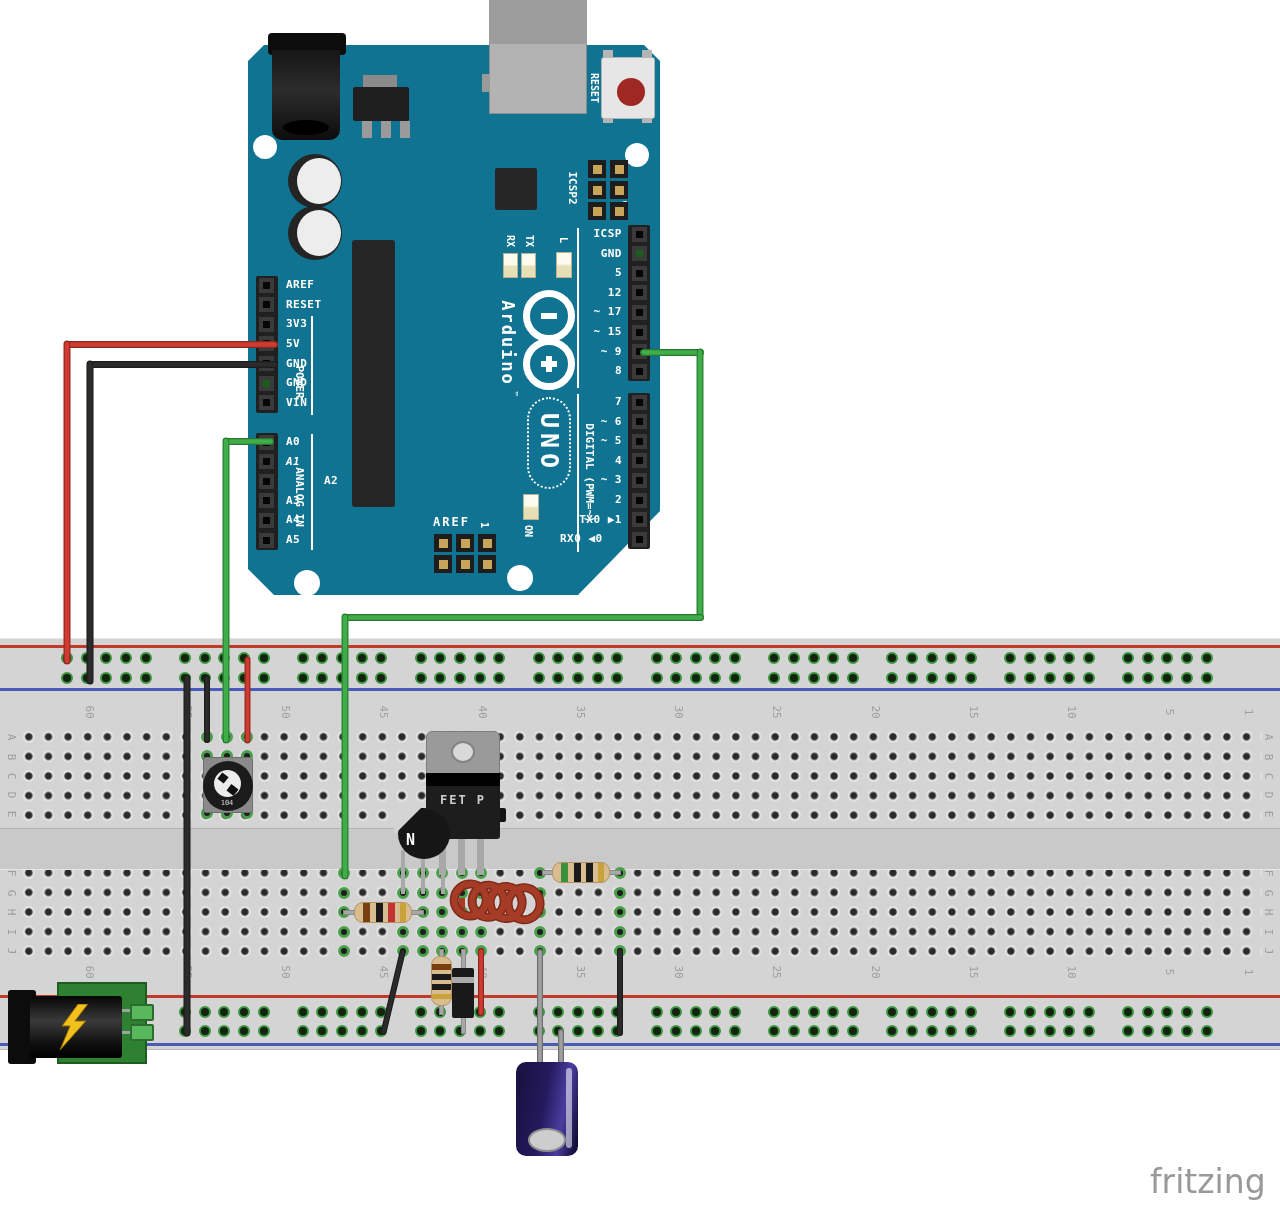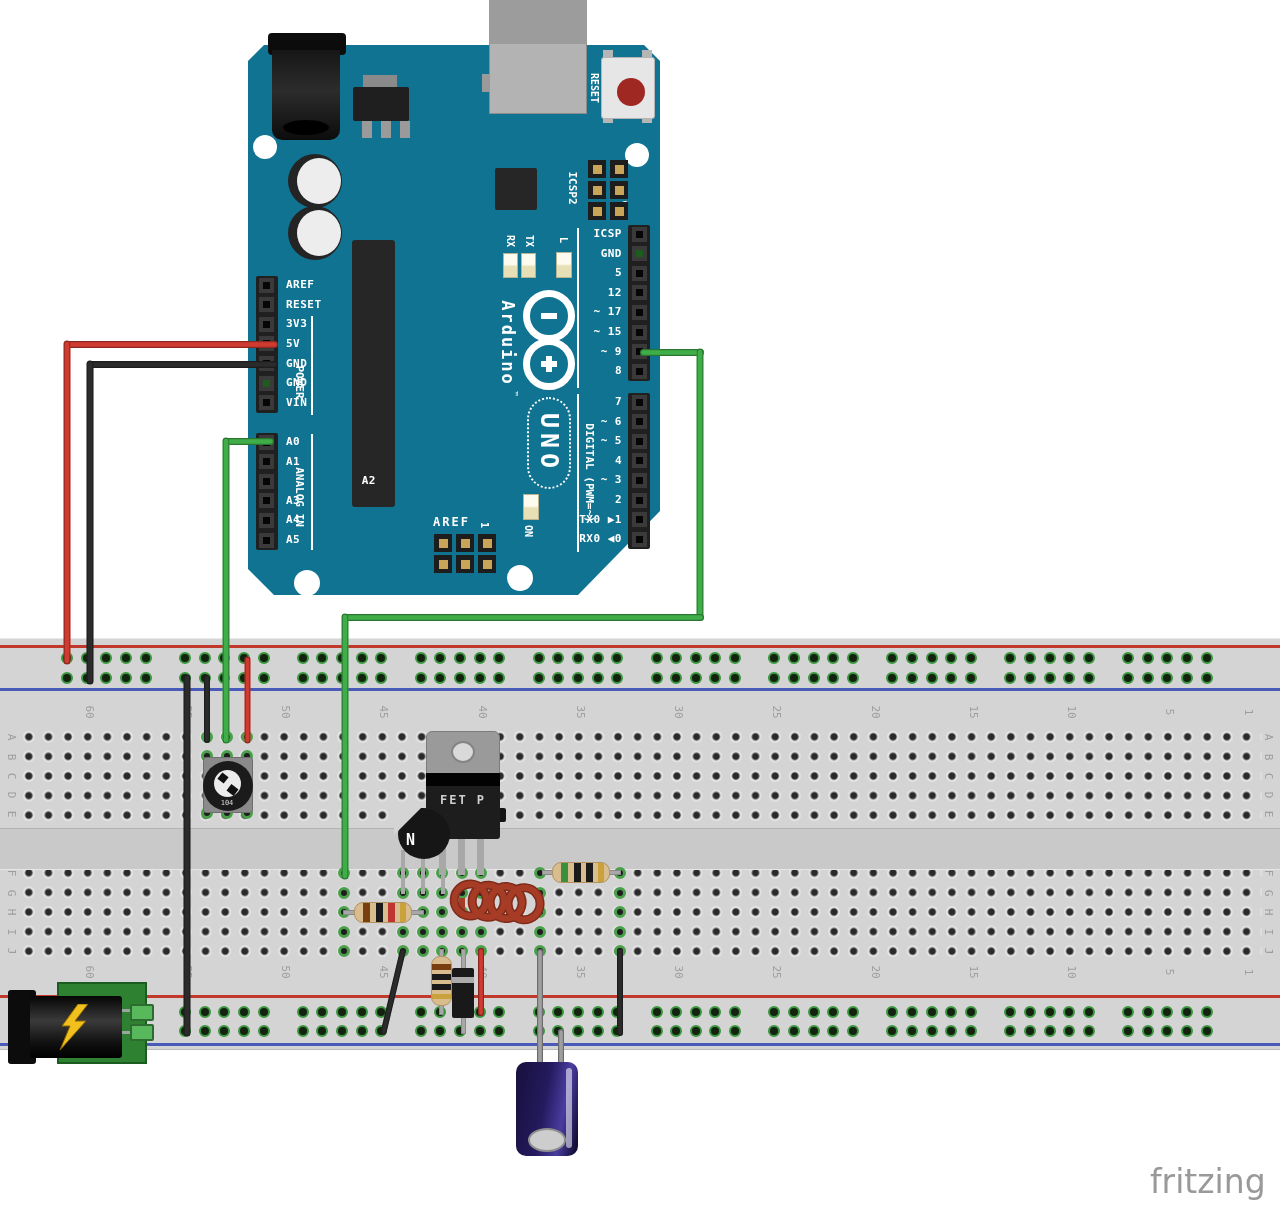--- a/index.html
+++ b/index.html
@@ -563,21 +563,21 @@
       <i></i>
     </div>
     <div class="pinlabel" style="left:560px;top:493px;width:62px;text-align:right;">2</div>
     <div class="pin" style="left:632px;top:512.1px;">
       <i></i>
     </div>
     <div class="pinlabel" style="left:560px;top:512.6px;width:62px;text-align:right;">TX0 ▶1</div>
     <div class="pin" style="left:632px;top:531.7px;">
       <i></i>
     </div>
-    <div class="pinlabel" style="left:560px;top:532.2px;width:62px;text-align:right;">RX0 ◀0</div>
+    <div class="pinlabel" style="left:560px;top:532.2px;width:62px;text-align:left;">RX0 ◀0</div>
     <div class="pin" style="left:259px;top:277.5px;">
       <i></i>
     </div>
     <div class="pinlabel" style="left:286px;top:278px;width:90px;text-align:left;">AREF</div>
     <div class="pin" style="left:259px;top:297.13px;">
       <i></i>
     </div>
     <div class="pinlabel" style="left:286px;top:297.63px;width:90px;text-align:left;">RESET</div>
     <div class="pin" style="left:259px;top:316.76px;">
       <i></i>
@@ -599,25 +599,25 @@
       <i></i>
     </div>
     <div class="pinlabel" style="left:286px;top:395.78px;width:90px;text-align:left;">VIN</div>
     <div class="pin" style="left:259px;top:434.5px;">
       <i></i>
     </div>
     <div class="pinlabel" style="left:286px;top:435px;width:90px;text-align:left;">A0</div>
     <div class="pin" style="left:259px;top:454.1px;">
       <i></i>
     </div>
-    <div class="pinlabel" style="left:286px;top:454.6px;width:90px;text-align:left;">A1</div>
+    <div class="pinlabel" style="left:286px;top:454.6px;width:90px;text-align:left;font-style:italic;">A1</div>
     <div class="pin" style="left:259px;top:473.7px;">
       <i></i>
     </div>
-    <div class="pinlabel" style="left:286px;top:474.2px;width:90px;text-align:right;">A2</div>
+    <div class="pinlabel" style="left:286px;top:474.2px;width:90px;text-align:center;">A2</div>
     <div class="pin" style="left:259px;top:493.3px;">
       <i></i>
     </div>
     <div class="pinlabel" style="left:286px;top:493.8px;width:90px;text-align:left;">A3</div>
     <div class="pin" style="left:259px;top:512.9px;">
       <i></i>
     </div>
     <div class="pinlabel" style="left:286px;top:513.4px;width:90px;text-align:left;">A4</div>
     <div class="pin" style="left:259px;top:532.5px;">
       <i></i>

